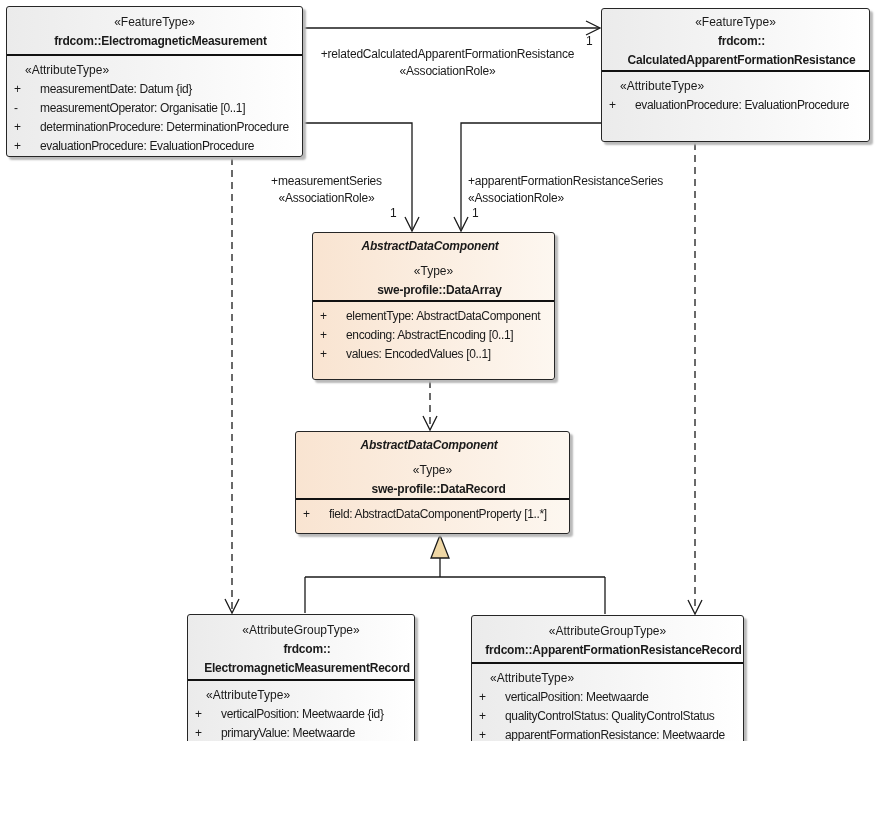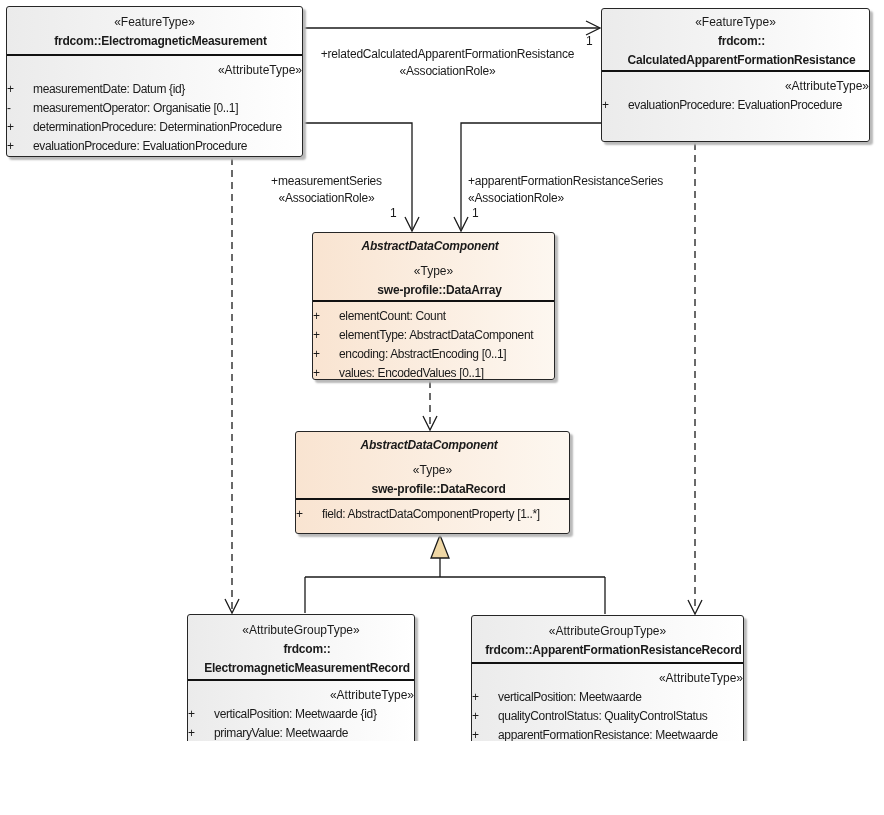--- a/index.html
+++ b/index.html
@@ -18,22 +18,22 @@
   }
   .fill-white { background:linear-gradient(to right,#ebebeb,#ffffff); }
   .fill-cream { background:linear-gradient(to right,#f9e4d1,#fdf7f0); }
 
   .hdr { box-sizing:border-box; border-bottom:2px solid #111; text-align:center; padding-top:6px; }
   .cname { font-weight:bold; letter-spacing:-0.2px;padding-left:12px; }
   .parent-name { text-align:center; font-style:italic; font-weight:bold; padding:0 7px 0 0; letter-spacing:-0.2px; }
   .gap { height:6px; }
 
   .attrs { padding-top:5px; }
-  .attr-header { padding-left:18px;text-align:right; }
-  .attr-row { white-space:nowrap; letter-spacing:-0.35px; }
+  .attr-header { padding-left:18px; }
+  .attr-row { padding-left:7px; white-space:nowrap; letter-spacing:-0.35px; }
   .vis { display:inline-block; width:26px; letter-spacing:0; }
 
   .wire-label { position:absolute; z-index:3; font-size:12px; white-space:nowrap; letter-spacing:-0.2px; }
   .ra { text-align:center; }
 </style>
 </head>
 <body>
 
 <div id="canvas">
 
@@ -93,21 +93,20 @@
   </div>
 
   <div class="uml-box fill-cream" style="left:312px; top:232px; width:243px; height:148px;">
     <div class="hdr" style="height:69px; padding-top:4px;">
       <div class="parent-name">AbstractDataComponent</div>
       <div class="gap"></div>
       <div>«Type»</div>
       <div class="cname">swe-profile::DataArray</div>
     </div>
     <div class="attrs">
-      <div class="attr-row"><span class="vis">+</span><span>elementCount: Count</span></div>
       <div class="attr-row"><span class="vis">+</span><span>elementType: AbstractDataComponent</span></div>
       <div class="attr-row"><span class="vis">+</span><span>encoding: AbstractEncoding [0..1]</span></div>
       <div class="attr-row"><span class="vis">+</span><span>values: EncodedValues [0..1]</span></div>
     </div>
   </div>
 
   <div class="uml-box fill-cream" style="left:295px; top:431px; width:275px; height:103px;">
     <div class="hdr" style="height:68px; padding-top:4px;">
       <div class="parent-name">AbstractDataComponent</div>
       <div class="gap"></div>

